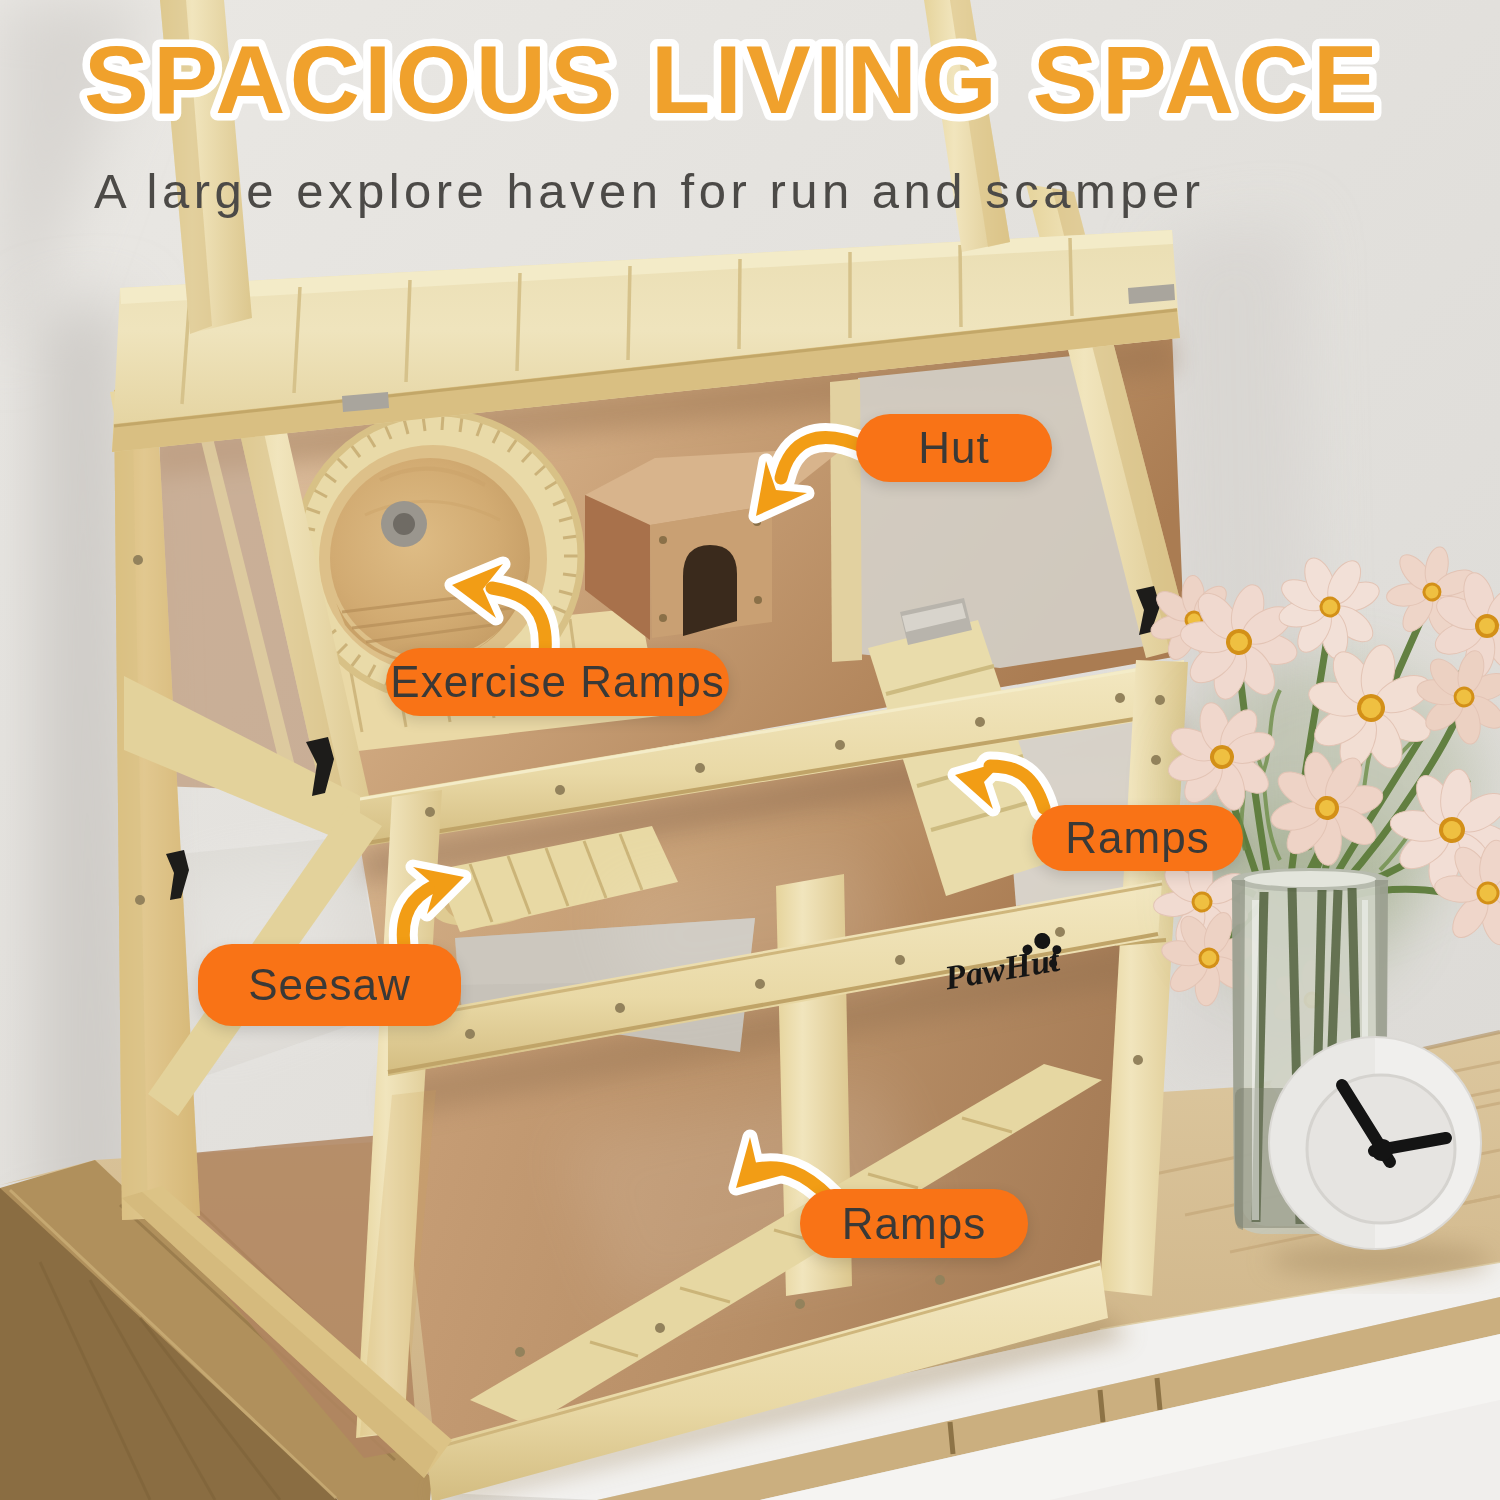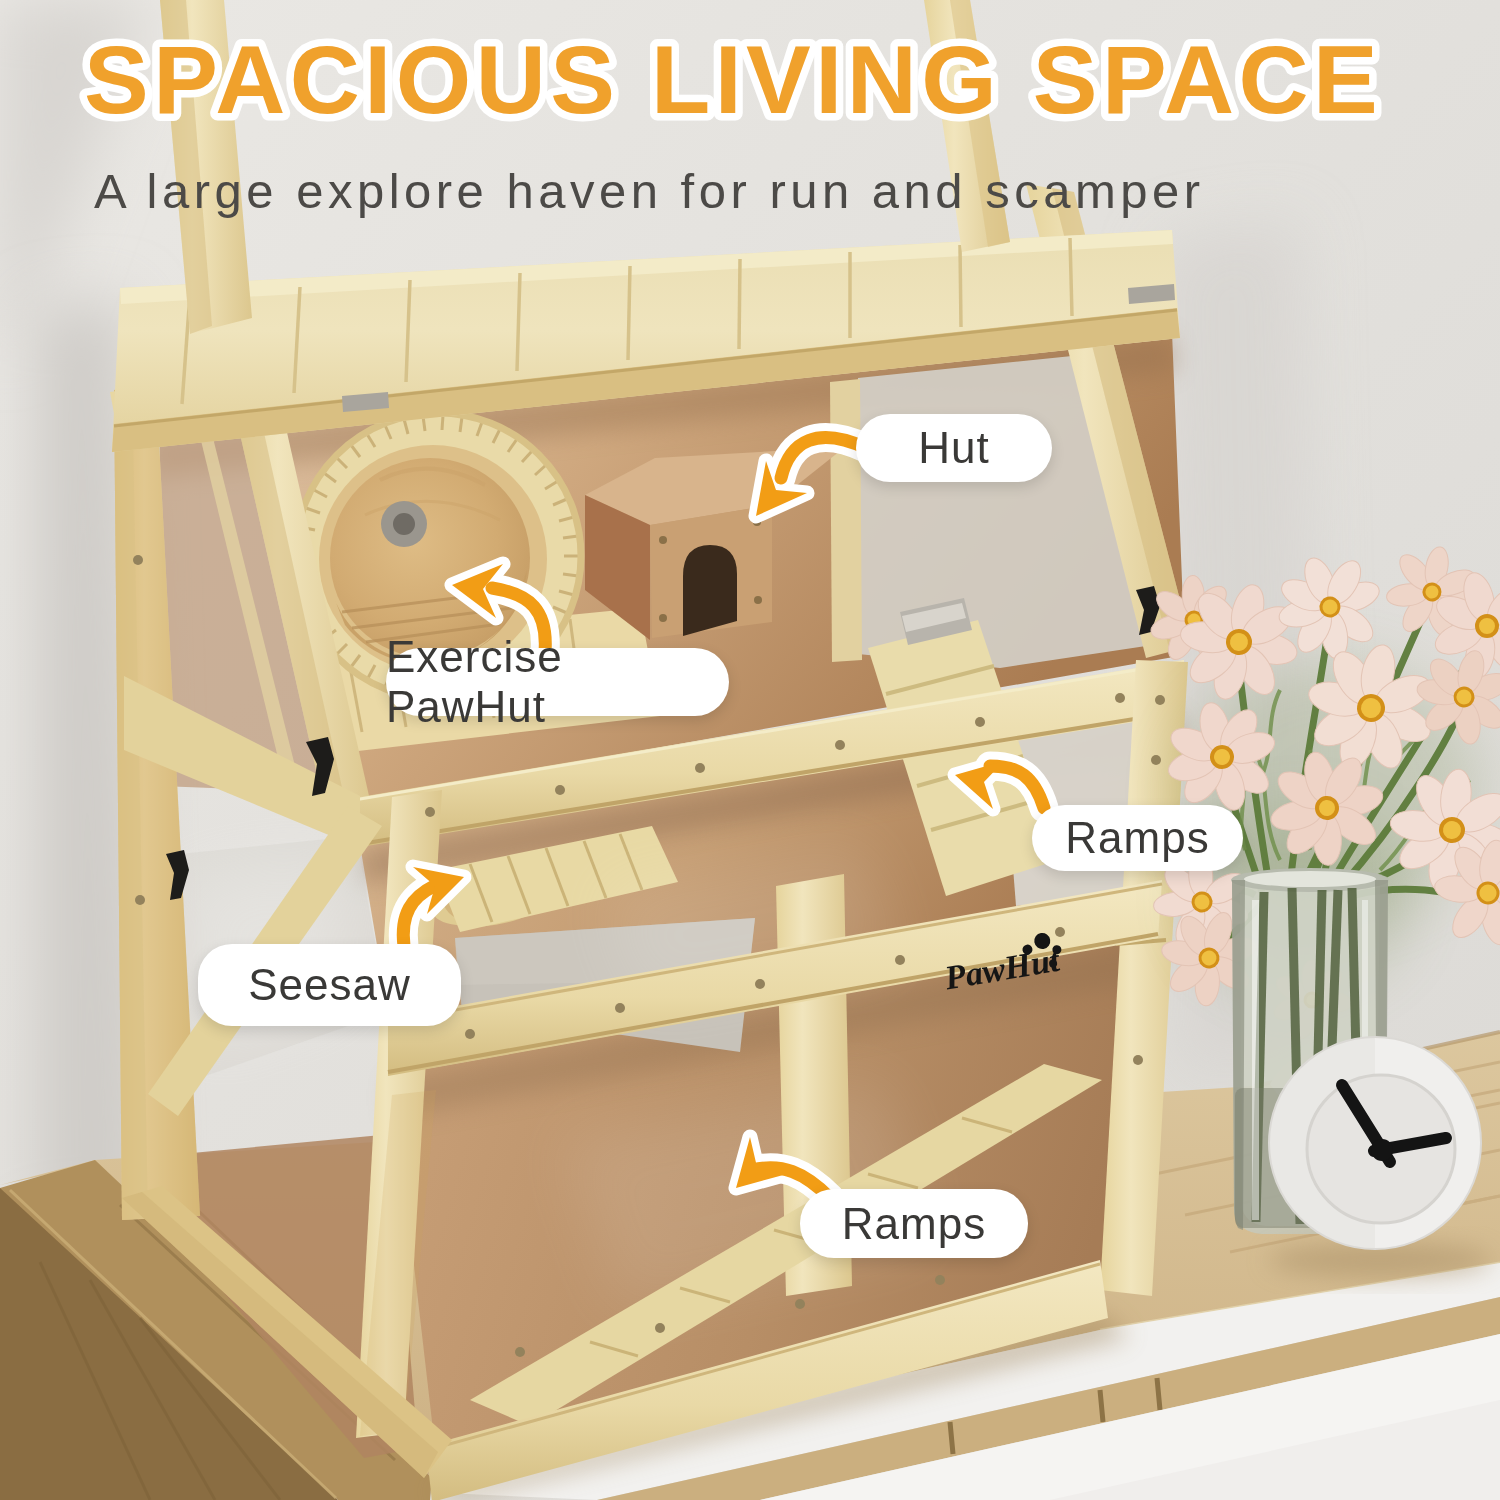--- a/index.html
+++ b/index.html
@@ -1,18 +1,18 @@
 <!DOCTYPE html>
 <html><head>
 <meta charset="utf-8">
 <style>
   html,body{margin:0;padding:0;}
   #stage{position:relative;width:1500px;height:1500px;overflow:hidden;background:#e3e1dd;font-family:"Liberation Sans",sans-serif;}
   #stage svg{position:absolute;left:0;top:0;}
-  .pill{position:absolute;background:#ffffff;border-radius:34px;display:flex;align-items:center;justify-content:center;color:#3a3937;font-size:44px;letter-spacing:1px;box-shadow:0 5px 14px rgba(0,0,0,0.13);}
+  .pill{position:absolute;background:#f97316;border-radius:34px;display:flex;align-items:center;justify-content:center;color:#3a3937;font-size:44px;letter-spacing:1px;box-shadow:0 5px 14px rgba(0,0,0,0.13);}
 </style>
 </head>
 <body>
 <div id="stage">
 <svg width="1500" height="1500" viewBox="0 0 1500 1500">
 <defs>
   <linearGradient id="wallG" x1="0" y1="0" x2="1" y2="1">
     <stop offset="0" stop-color="#eae8e4"></stop>
     <stop offset="0.5" stop-color="#e2e0dc"></stop>
     <stop offset="1" stop-color="#dbd9d5"></stop>
@@ -597,17 +597,17 @@
 <path d="M830,1198 C804,1172 782,1163 752,1170" fill="none" stroke="#f29d15" stroke-width="13"></path>
 <polygon points="736,1188 750,1137 757,1167 787,1174" fill="#f29d15"></polygon>
 </g>
 
 <text x="84" y="113" font-family="Liberation Sans,sans-serif" font-weight="bold" font-size="97" letter-spacing="4.5" fill="#f0a12c" stroke="#ffffff" stroke-width="15" paint-order="stroke" stroke-linejoin="round">SPACIOUS LIVING SPACE</text>
 <text x="94" y="208" font-family="Liberation Sans,sans-serif" font-size="49" letter-spacing="4.5" fill="#4c4a47">A large explore haven for run and scamper</text>
 
 </svg>
 
 <div class="pill" style="left:856px;top:414px;width:196px;height:68px;">Hut</div>
-<div class="pill" style="left:386px;top:648px;width:343px;height:68px;">Exercise PawHut</div>
+<div class="pill" style="left:386px;top:648px;width:343px;height:68px;">Exercise Ramps</div>
 <div class="pill" style="left:1032px;top:805px;width:211px;height:66px;">Ramps</div>
 <div class="pill" style="left:198px;top:944px;width:263px;height:82px;">Seesaw</div>
 <div class="pill" style="left:800px;top:1189px;width:228px;height:69px;">Ramps</div>
 </div>
 
 </body></html>

